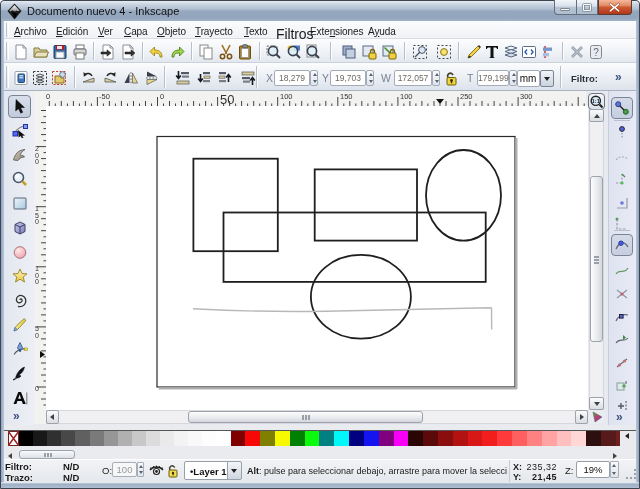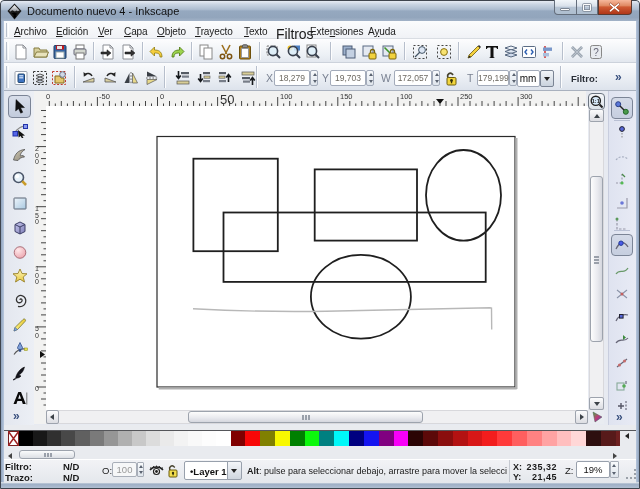--- a/index.html
+++ b/index.html
@@ -710,19 +710,19 @@
     <rect x="6.5" y="10" width="1.2" height="2.3" fill="#33300a"></rect>
 </svg>
 <div class="" style="position:absolute;left:184px;top:461px;width:44px;height:19px;background:#fff;border:1px solid #98a0ac;border-radius:2px 0 0 2px;"></div>
 <div class="txt" style="left:190px;top:466px;font-size:9.5px;font-weight:bold;color:#111;">•Layer 1</div>
 <div class="" style="position:absolute;left:227px;top:461px;width:15px;height:19px;background:linear-gradient(#f4f6f9,#cfd6df);border:1px solid #98a0ac;border-radius:0 2px 2px 0;"></div>
 <div class="ab" style="left:231px;top:468.5px;border-left:3.5px solid transparent;border-right:3.5px solid transparent;border-top:4.5px solid #222;"></div>
 <div class="txt" style="left:247px;top:465.5px;font-size:9px;color:#1a1a1a;width:261px;overflow:hidden;"><b>Alt</b>: pulse para seleccionar debajo, arrastre para mover la selecci</div>
 <div class="ab" style="left:509px;top:460px;width:1px;height:22px;background:#c6cad1;"></div>
 <div class="txt" style="left:513px;top:461.5px;font-size:9px;font-weight:bold;color:#1a1a1a;">X:</div>
 <div class="txt" style="left:513px;top:471.5px;font-size:9px;font-weight:bold;color:#1a1a1a;">Y:</div>
-<div class="txt" style="left:557px;top:461.5px;font-size:9px;font-weight:bold;color:#1a1a1a;transform:translateX(-100%);letter-spacing:0.5px;">235,32</div>
+<div class="txt" style="left:557px;top:461.5px;font-size:9px;font-weight:normal;color:#1a1a1a;transform:translateX(-100%);letter-spacing:0.5px;">235,32</div>
 <div class="txt" style="left:557px;top:471.5px;font-size:9px;font-weight:bold;color:#1a1a1a;transform:translateX(-100%);letter-spacing:0.5px;">21,45</div>
 <div class="txt" style="left:565px;top:465px;font-size:9.5px;color:#1a1a1a;">Z:</div>
 <div class="" style="position:absolute;left:576px;top:461px;width:34px;height:17px;background:#fff;border:1px solid #98a0ac;border-radius:2px;font-size:9.5px;color:#111;text-align:center;line-height:15px;">19%</div>
 <div class="" style="position:absolute;left:610px;top:461px;width:9px;height:17px;background:linear-gradient(#f8fafc,#dfe5ec);border:1px solid #a8aeb8;border-radius:1px;"></div>
 <div class="ab" style="left:612px;top:464px;border-left:2.5px solid transparent;border-right:2.5px solid transparent;border-bottom:3.5px solid #5a6270;"></div>
 <div class="ab" style="left:612px;top:472px;border-left:2.5px solid transparent;border-right:2.5px solid transparent;border-top:3.5px solid #5a6270;"></div>
 <div class="ab" style="left:626px;top:477px;width:2px;height:2px;background:#9aa0a8;box-shadow:4px 0 0 #9aa0a8,8px 0 0 #9aa0a8,8px -4px 0 #9aa0a8,4px -4px 0 #fff0,8px -8px 0 #9aa0a8;"></div>
 </body></html>

